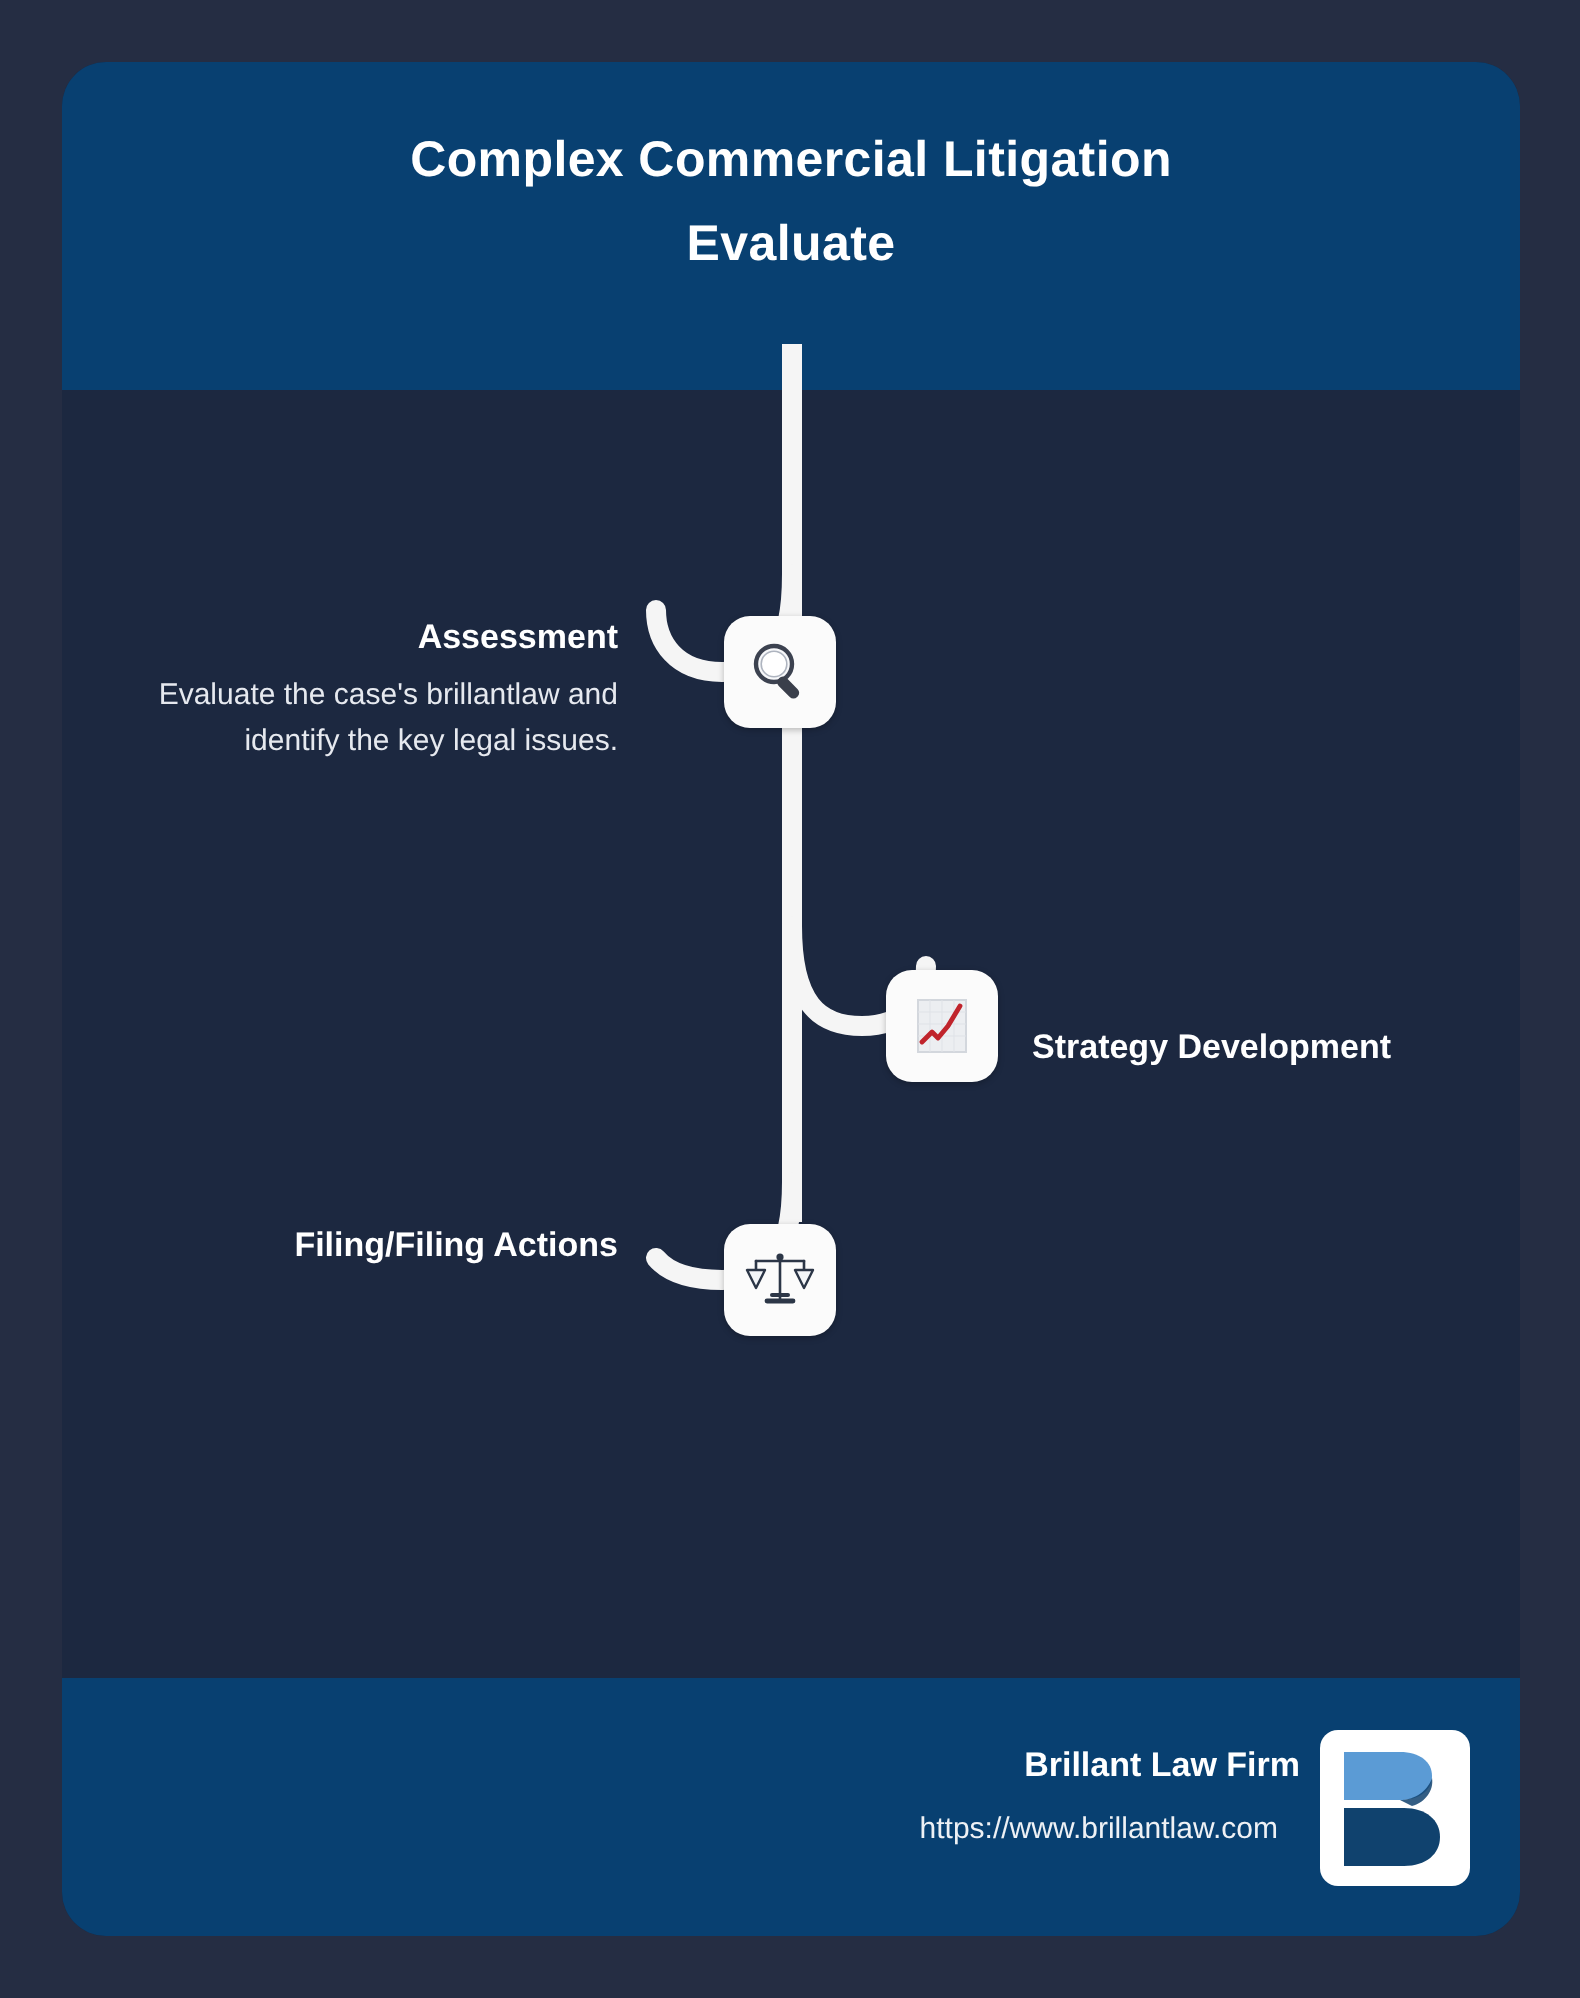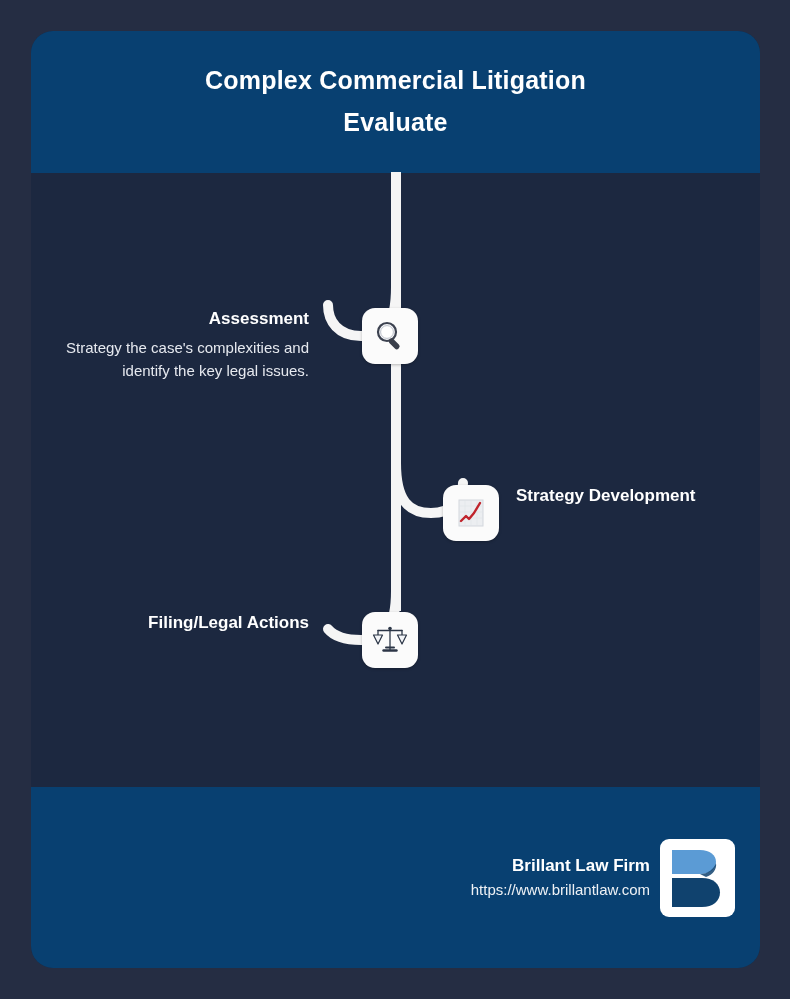--- a/index.html
+++ b/index.html
@@ -24,21 +24,21 @@
     border-radius: 22px;
     overflow: hidden;
   }
 
   
   .card-header {
     position: absolute;
     left: 0;
     top: 0;
     width: 100%;
-    height: 142px;
+    height: 164px;
     background: #084071;
     box-sizing: border-box;
     padding: 28px 60px 0 60px;
     text-align: center;
   }
   .card-title {
     margin: 0;
     color: #ffffff;
     font-size: 25px;
     font-weight: bold;
@@ -55,21 +55,21 @@
     height: 937px;
     pointer-events: none;
   }
 
   
   .step {
     position: absolute;
     display: flex;
     align-items: flex-start;
   }
-  .step-right-text { flex-direction: row; }
+  .step-right-text { flex-direction: row; align-items: flex-end; }
   .step-left-text  { flex-direction: row; gap: 39px; }
 
   .step-text {
     width: 250px;
   }
   .step-text-right-aligned { text-align: right; }
   .step-text-left-aligned  { text-align: left; }
 
   .step-title {
     margin: 0 0 6px 0;
@@ -96,41 +96,41 @@
     justify-content: center;
     box-shadow: 0 1px 3px rgba(0,0,0,.25);
   }
 
   
   .card-footer {
     position: absolute;
     left: 0;
     bottom: 0;
     width: 100%;
-    height: 181px;
+    height: 129px;
     background: #084071;
     display: flex;
     align-items: center;
     justify-content: flex-end;
     box-sizing: border-box;
     padding-right: 25px;
   }
   .footer-text {
     text-align: right;
     margin-right: 10px;
   }
   .firm-name {
     margin: 0 0 3px 0;
     color: #ffffff;
     font-size: 17px;
     font-weight: bold;
     line-height: 22px;
   }
   .firm-url {
-    margin: 0;
+    margin: 11px;
     color: #eef1f5;
     font-size: 15px;
     line-height: 20px;
   }
   .firm-logo {
     width: 75px;
     height: 78px;
     border-radius: 9px;
     background: #ffffff;
     display: flex;
@@ -158,21 +158,21 @@
     <path d="M365 256 C365 296 353 305 330 305 C307 305 297 290 297 274" stroke="#f5f5f5" stroke-width="10" stroke-linecap="round" fill="none"></path>
 
     <path d="M365 432 C365 470 378 482 400 482 C422 482 432 468 432 452" stroke="#f5f5f5" stroke-width="10" stroke-linecap="round" fill="none"></path>
 
     <path d="M365 560 C365 598 353 609 330 609 C312 609 302 604 297 598" stroke="#f5f5f5" stroke-width="10" stroke-linecap="round" fill="none"></path>
   </svg>
 
   <div class="step step-left-text" style="left: 28px; top: 277px;">
     <div class="step-text step-text-right-aligned" style="margin-right: 14px;">
       <p class="step-title">Assessment</p>
-      <p class="step-desc">Strategy the case's complexities and identify the key legal issues.</p>
+      <p class="step-desc">Evaluate the case's brillantlaw and identify the key legal issues.</p>
     </div>
     <div class="step-icon">
       <svg width="36" height="36" viewBox="0 0 36 36">
         <circle cx="15" cy="14" r="9" fill="#f7f8fa" stroke="#3c4250" stroke-width="2.2"></circle>
         <circle cx="15" cy="14" r="6.4" fill="#ffffff" stroke="#aeb4bf" stroke-width="0.8"></circle>
         <rect x="19.3" y="19.3" width="5.6" height="13" rx="2.6" transform="rotate(-45 22.1 25.8)" fill="#3a3f4b"></rect>
       </svg>
     </div>
   </div>
 
@@ -191,21 +191,21 @@
         <polyline points="8,26 13,21 16,24 21,18 27,8" fill="none" stroke="#c0242c" stroke-width="2.4" stroke-linejoin="round" stroke-linecap="round"></polyline>
       </svg>
     </div>
     <div class="step-text step-text-left-aligned" style="margin-left: 17px;">
       <p class="step-title">Strategy Development</p>
     </div>
   </div>
 
   <div class="step step-left-text" style="left: 28px; top: 581px;">
     <div class="step-text step-text-right-aligned" style="margin-right: 14px;">
-      <p class="step-title">Filing/Legal Actions</p>
+      <p class="step-title">Filing/Filing Actions</p>
     </div>
     <div class="step-icon">
       <svg width="36" height="36" viewBox="0 0 36 36">
         <g stroke="#2c3647" stroke-width="1.3" fill="none" stroke-linecap="round">
           <line x1="18" y1="6.5" x2="18" y2="28"></line>
           <line x1="6" y1="8.5" x2="30" y2="8.5"></line>
           <line x1="6" y1="8.5" x2="6" y2="13"></line>
           <line x1="30" y1="8.5" x2="30" y2="13"></line>
           <line x1="11.5" y1="28.5" x2="24.5" y2="28.5" stroke-width="2.4"></line>
           <line x1="14" y1="25.5" x2="22" y2="25.5" stroke-width="2"></line>

